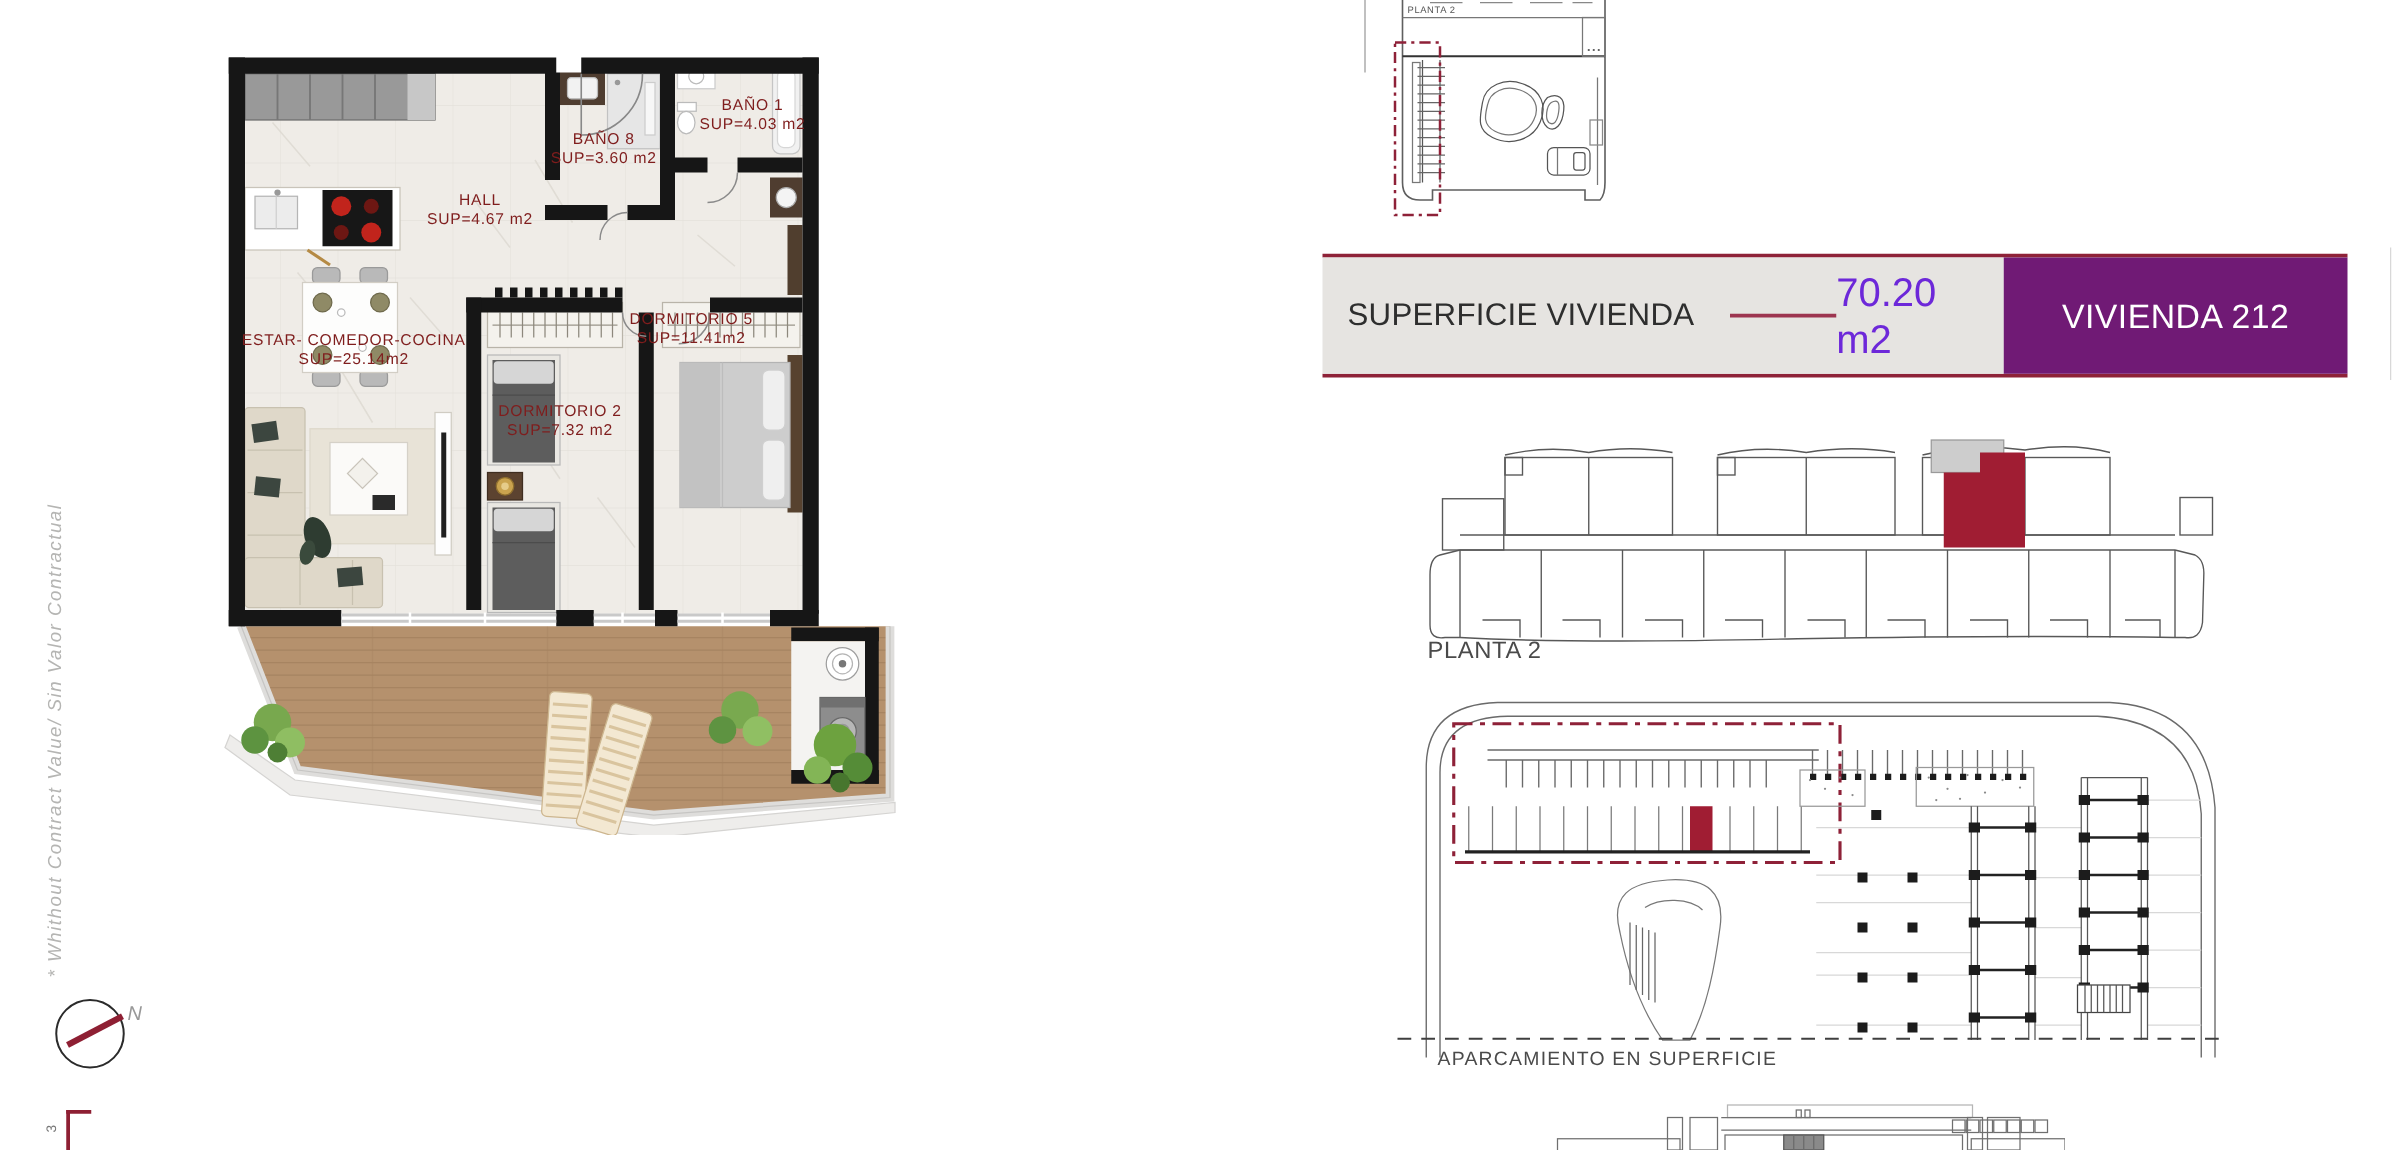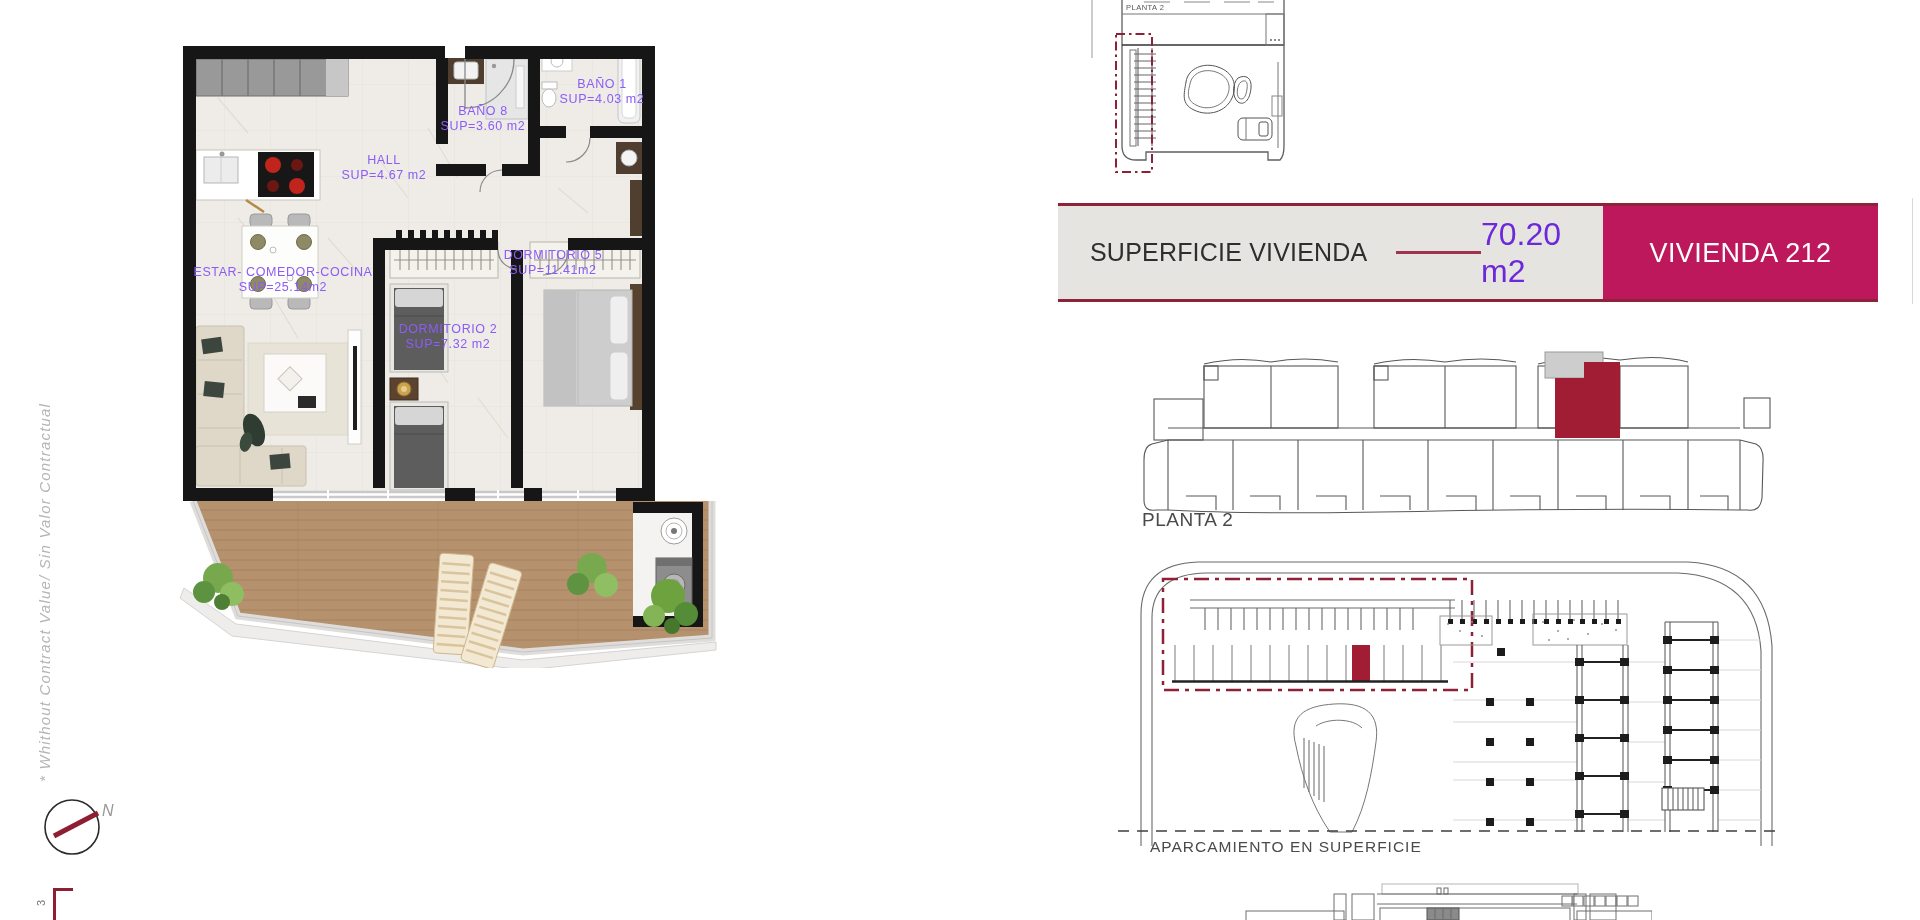--- a/index.html
+++ b/index.html
@@ -1,35 +1,35 @@
 <!DOCTYPE html>
 <html><head>
 <meta charset="utf-8">
 <style>
   html,body{margin:0;padding:0;background:#fff;}
   #canvas{position:relative;width:1920px;height:920px;background:#ffffff;overflow:hidden;
           font-family:"Liberation Sans", sans-serif;}
   .abs{position:absolute;}
   
   .room-label{position:absolute;transform:translate(-50%,-50%);white-space:nowrap;
-    color:#8b5cf6;font-size:12.5px;letter-spacing:0.6px;text-align:center;line-height:15px;}
+    color:#7f1d1d;font-size:12.5px;letter-spacing:0.6px;text-align:center;line-height:15px;}
   
   #disclaimer{position:absolute;left:36px;top:782px;width:420px;transform-origin:0 0;
     transform:rotate(-90deg);color:#b5b5b3;font-size:15px;font-style:italic;
     letter-spacing:1.2px;white-space:nowrap;}
   
   #banner{position:absolute;left:1058px;top:203px;width:820px;height:99px;display:flex;
     border-top:3.5px solid #8e2238;border-bottom:3.5px solid #8e2238;box-sizing:border-box;}
   #banner-left{width:545px;background:#e6e4e1;display:flex;flex-direction:column;
-    justify-content:center;gap:9px;padding-left:32px;box-sizing:border-box;}
+    justify-content:center;gap:9px;padding-left:20px;box-sizing:border-box;}
   .b-row{display:flex;align-items:center;}
   .b-label{width:300px;font-size:25px;color:#2e2e2e;letter-spacing:0.2px;}
   .b-dash{width:85px;height:3.5px;background:#9d3550;margin-left:6px;flex:none;}
   .b-value{flex:1;padding-right:16px;font-size:32px;color:#6d28d9;}
-  #banner-right{flex:1;background:#be185d;color:#ffffff;display:flex;flex-direction:column;
+  #banner-right{flex:1;background:#701a75;color:#ffffff;display:flex;flex-direction:column;
     justify-content:center;align-items:center;font-size:27px;line-height:38px;letter-spacing:0.4px;}
   #sheet-edge{position:absolute;left:1912px;top:198px;width:1px;height:106px;background:#d8d8d8;}
 </style>
 </head>
 <body>
 
 <div id="canvas">
 
   <svg class="abs" style="left:178px;top:38px" width="540" height="630" viewBox="0 0 540 630">
     <defs>

